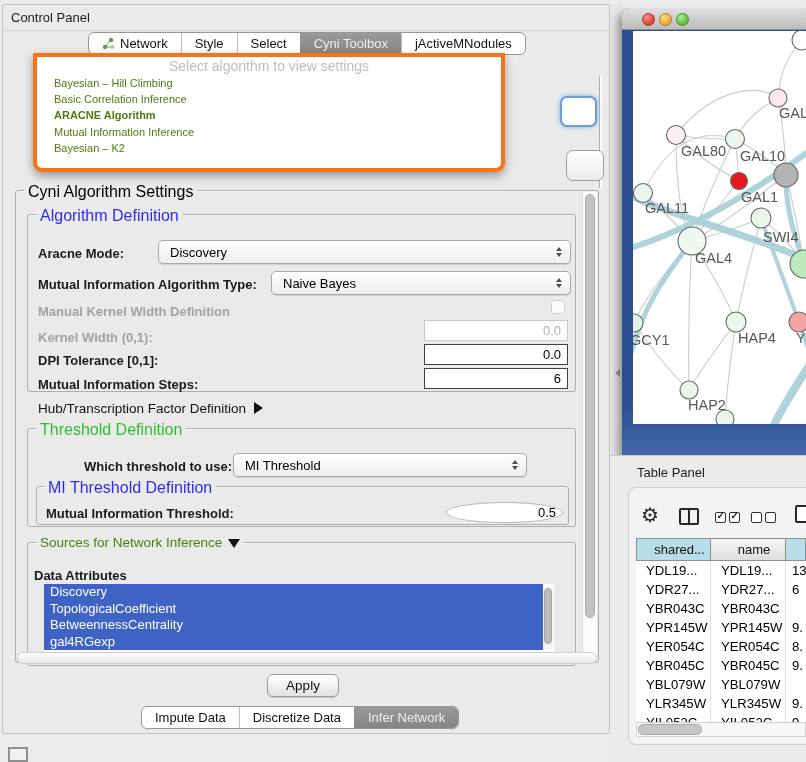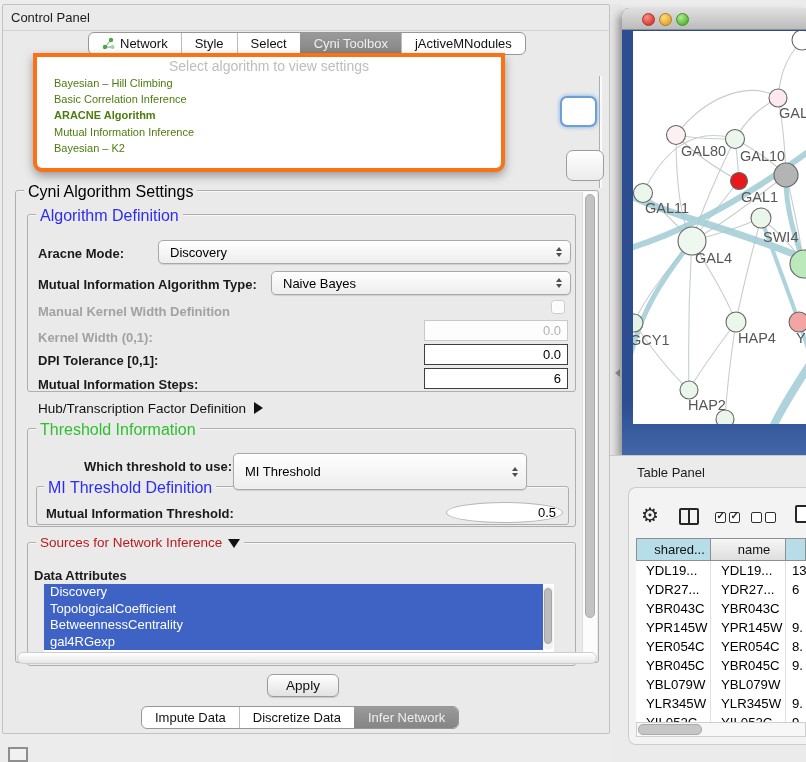--- a/index.html
+++ b/index.html
@@ -40,21 +40,21 @@
   #algo-placeholder { text-align:center; color:#bdbdbd; font-size:14px; height:17px; line-height:17px; }
   .algo-item { font-size:11px; line-height:16.2px; padding-left:17px; color:#4d7c0f; white-space:nowrap; }
   .algo-item.bold { font-weight:bold; }
 
   
   .grp { position:absolute; border:1px solid #aeaeae; border-radius:3px;
     box-shadow:inset 0 1px 0 rgba(255,255,255,.6); }
   .legend { position:absolute; background:#eaeaea; padding:0 4px; font-size:16px; white-space:nowrap; z-index:3; }
   .legend.blue { color:#2d2df0; }
   .legend.green { color:#2ebf2e; }
-  .legend.dark { color:#b91c1c; font-size:13.5px; }
+  .legend.dark { color:#4d7c0f; font-size:13.5px; }
 
   .lbl { position:absolute; font-size:13px; font-weight:bold; color:#1a1a1a; white-space:nowrap; z-index:2; }
   .lbl.dis { color:#a2a2a2; }
   .lbl.plain { font-weight:normal; font-size:13.5px; color:#111; }
 
   .combo { position:absolute; border:1px solid #a9a9a9; border-radius:5px;
     background:linear-gradient(#ffffff,#ededed); box-shadow:inset 0 1px 0 #fff,0 1px 1px rgba(0,0,0,.12);
     display:flex; align-items:center; font-size:13px; color:#000; padding:0 4px 0 11px; z-index:2; }
   .stepper { margin-left:auto; display:flex; flex-direction:column; align-items:center; justify-content:center; gap:2px; width:14px; }
   .tri-up { width:0; height:0; border-left:3.5px solid transparent; border-right:3.5px solid transparent; border-bottom:4.5px solid #4e4e4e; }
@@ -226,24 +226,24 @@
   <div class="field" style="left:424px; top:344px; width:144px; height:21px;">0.0</div>
 
   <div class="lbl" style="left:38px; top:377px;">Mutual Information Steps:</div>
   <div class="field" style="left:424px; top:368px; width:144px; height:21px;">6</div>
 
   <div class="lbl plain" style="left:38px; top:401px;">
     <span>Hub/Transcription Factor Definition</span><span class="tri-right"></span>
   </div>
 
   <div class="grp" style="left:27px; top:428px; width:549px; height:99px;"></div>
-  <div class="legend green" style="left:36px; top:421px;">Threshold Information</div>
+  <div class="legend green" style="left:36px; top:421px;">Threshold Definition</div>
 
   <div class="lbl" style="left:84px; top:459px;">Which threshold to use:</div>
-  <div class="combo" style="left:233px; top:453px; width:294px; height:37px;justify-content:space-between;">
+  <div class="combo" style="left:233px; top:453px; width:294px; height:24px;justify-content:space-between;">
     <span>MI Threshold</span>
     <span class="stepper">
         <span class="tri-up"></span>
         <span class="tri-dn"></span>
       </span>
   </div>
 
   <div class="grp" style="left:36px; top:486px; width:533px; height:39px;"></div>
   <div class="legend blue" style="left:44px; top:479px;">MI Threshold Definition</div>
   <div class="lbl" style="left:46px; top:506px;">Mutual Information Threshold:</div>

